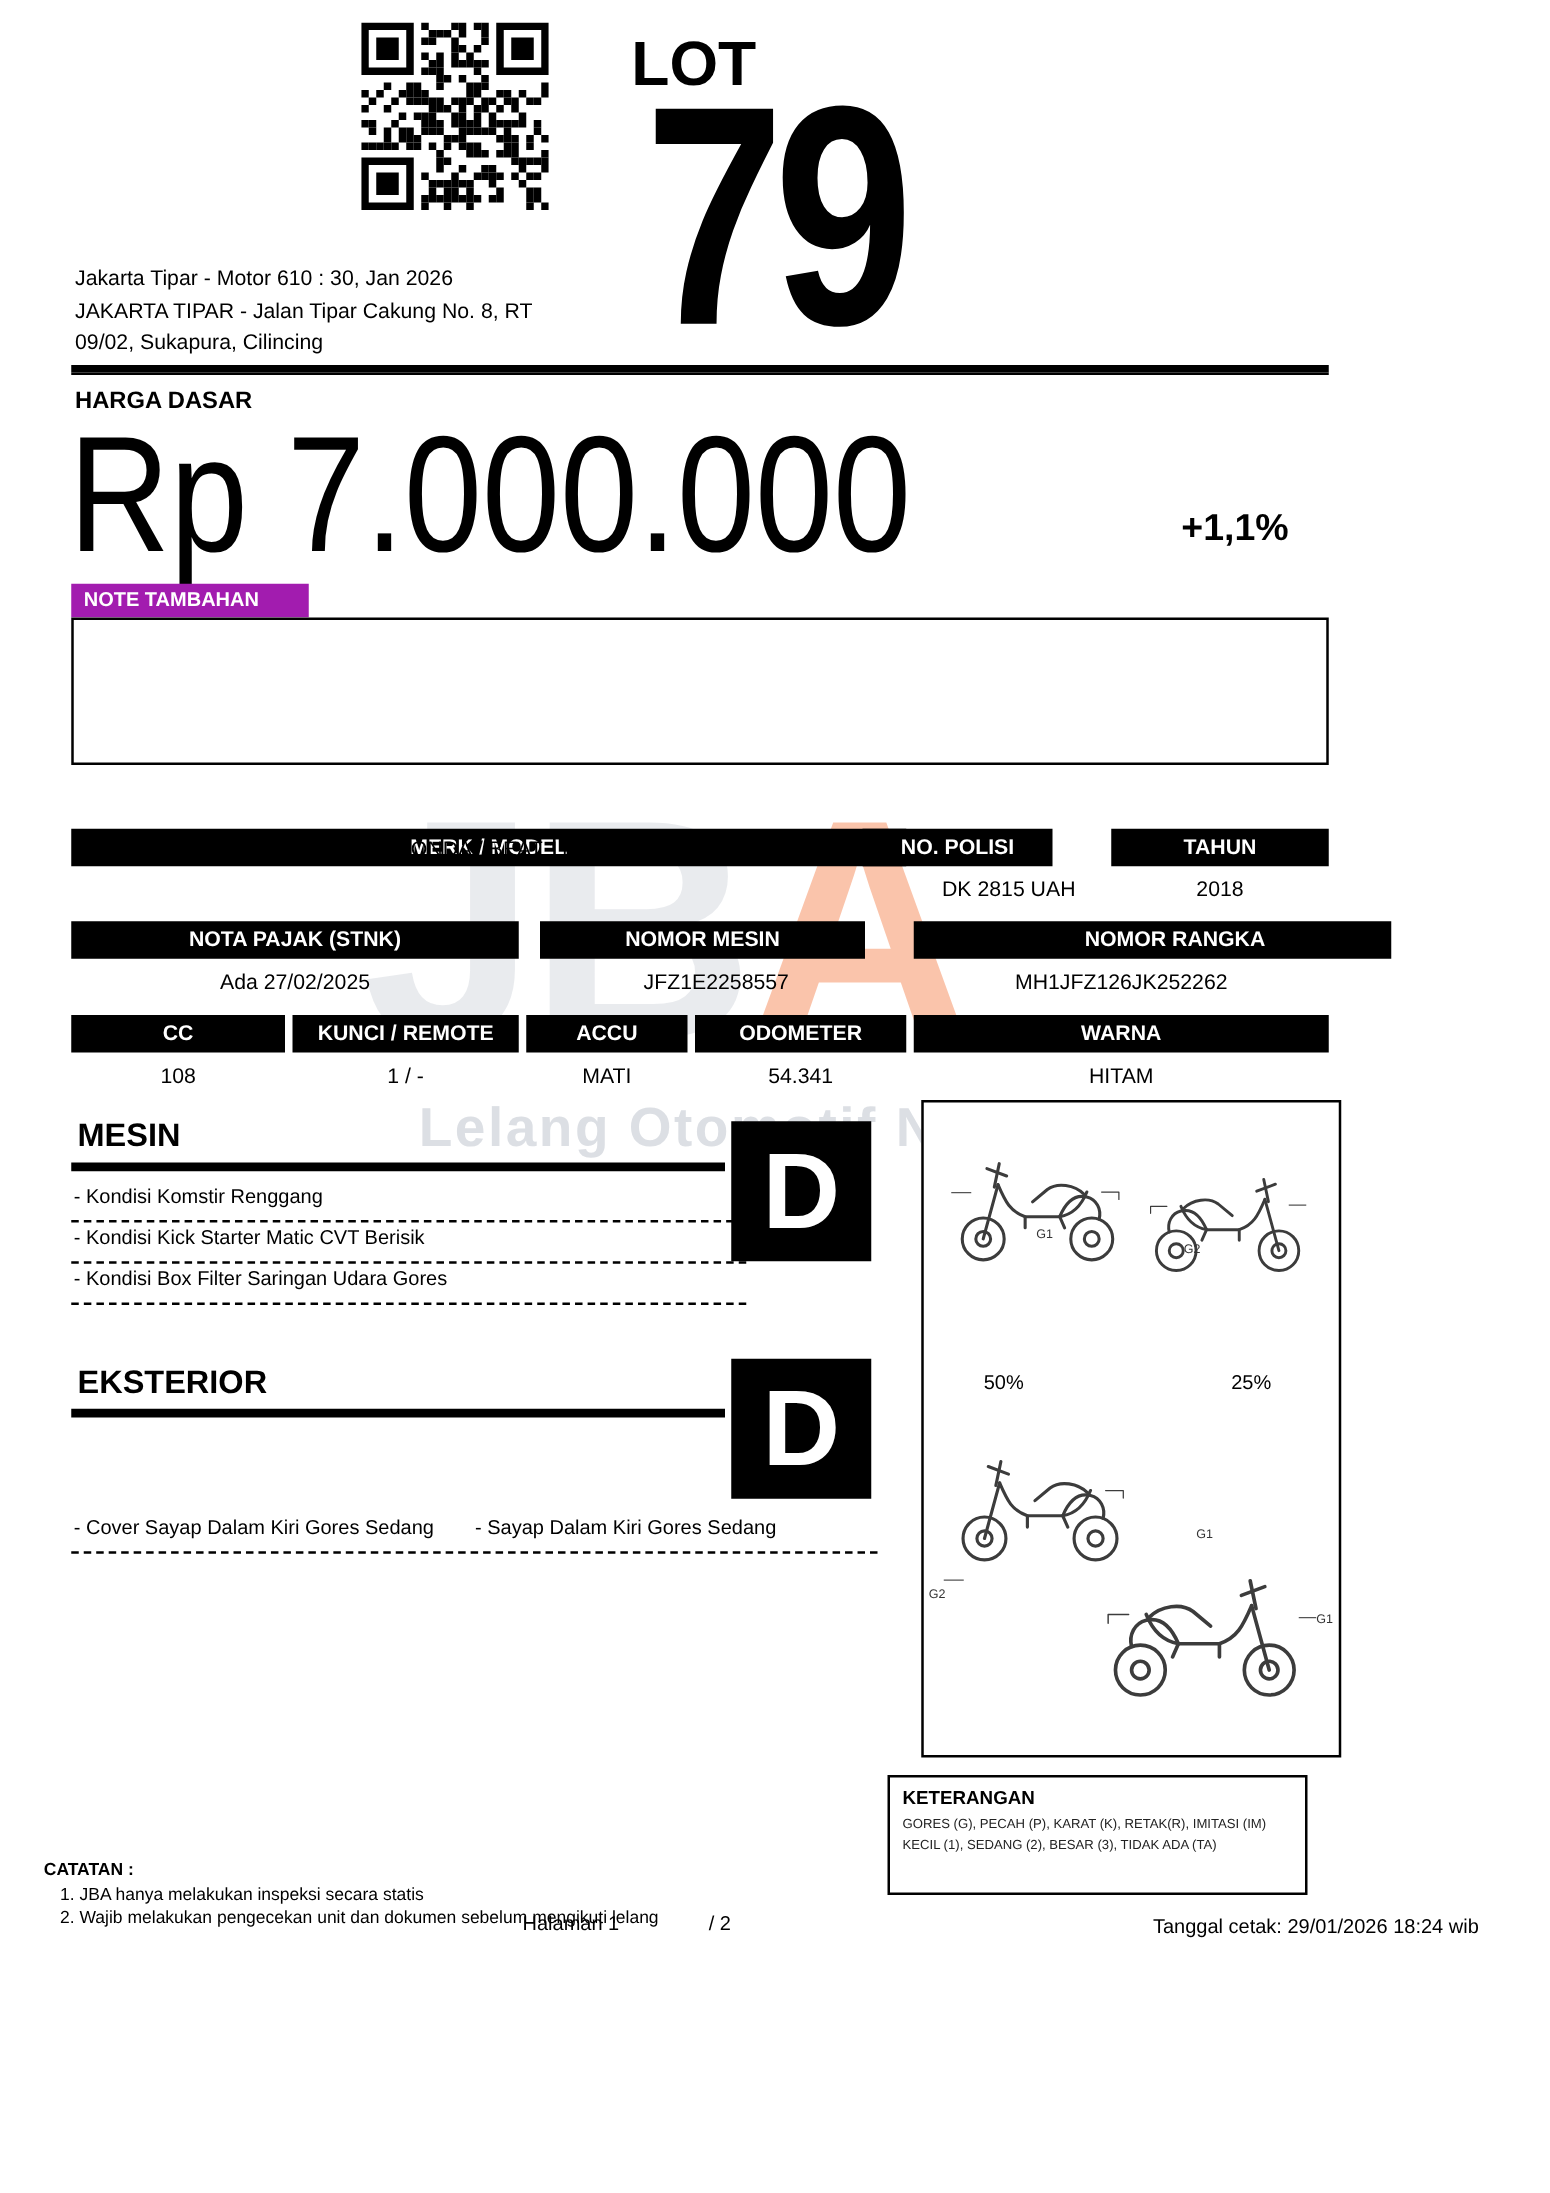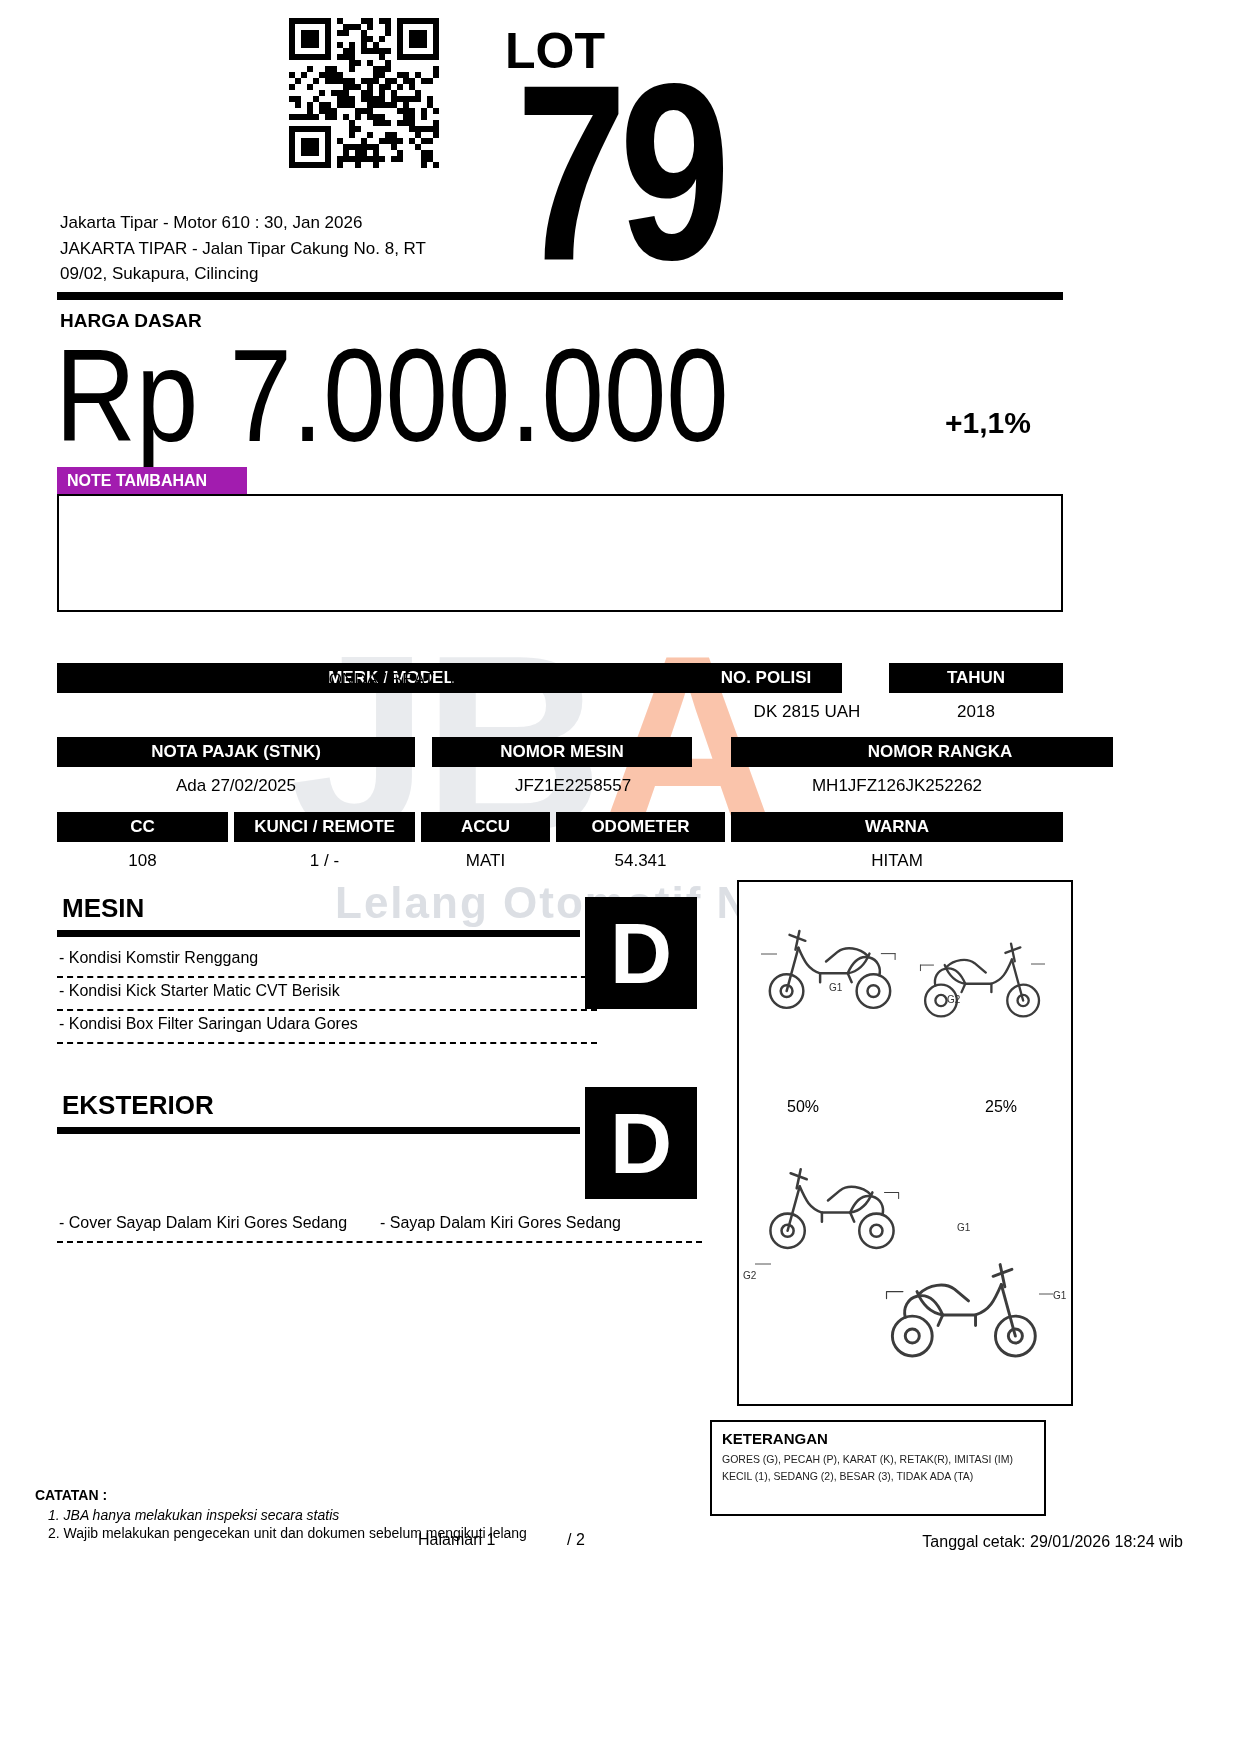--- a/index.html
+++ b/index.html
@@ -402,19 +402,19 @@
     <div class="glabel" style="left:314px; top:408px;">G1</div>
   </div>
 
   <div class="keterangan-box">
     <div class="keterangan-title">KETERANGAN</div>
     <div class="keterangan-line">GORES (G), PECAH (P), KARAT (K), RETAK(R), IMITASI (IM)</div>
     <div class="keterangan-line">KECIL (1), SEDANG (2), BESAR (3), TIDAK ADA (TA)</div>
   </div>
 
   <div class="catatan-title">CATATAN :</div>
-  <div class="catatan-line" style="top:1507px;font-style:italic;">1. JBA hanya melakukan inspeksi secara statis</div>
+  <div class="catatan-line" style="top:1507px;">1. JBA hanya melakukan inspeksi secara statis</div>
   <div class="catatan-line" style="top:1525px;">2. Wajib melakukan pengecekan unit dan dokumen sebelum mengikuti lelang</div>
   <div class="page-num">Halaman 1</div>
   <div class="page-total">/ 2</div>
   <div class="print-date">Tanggal cetak: 29/01/2026 18:24 wib</div>
 
 </div>
 
 </body></html>

